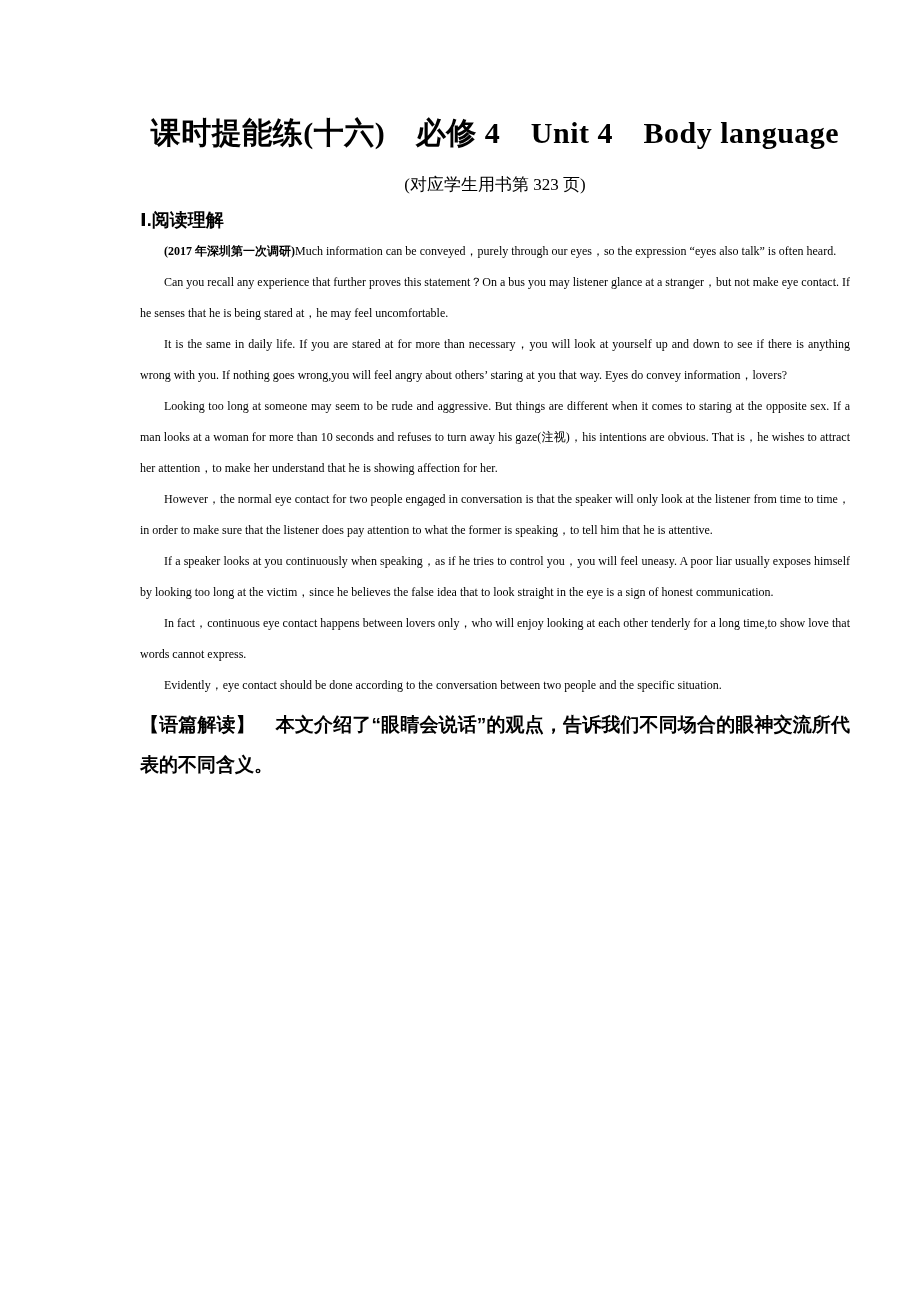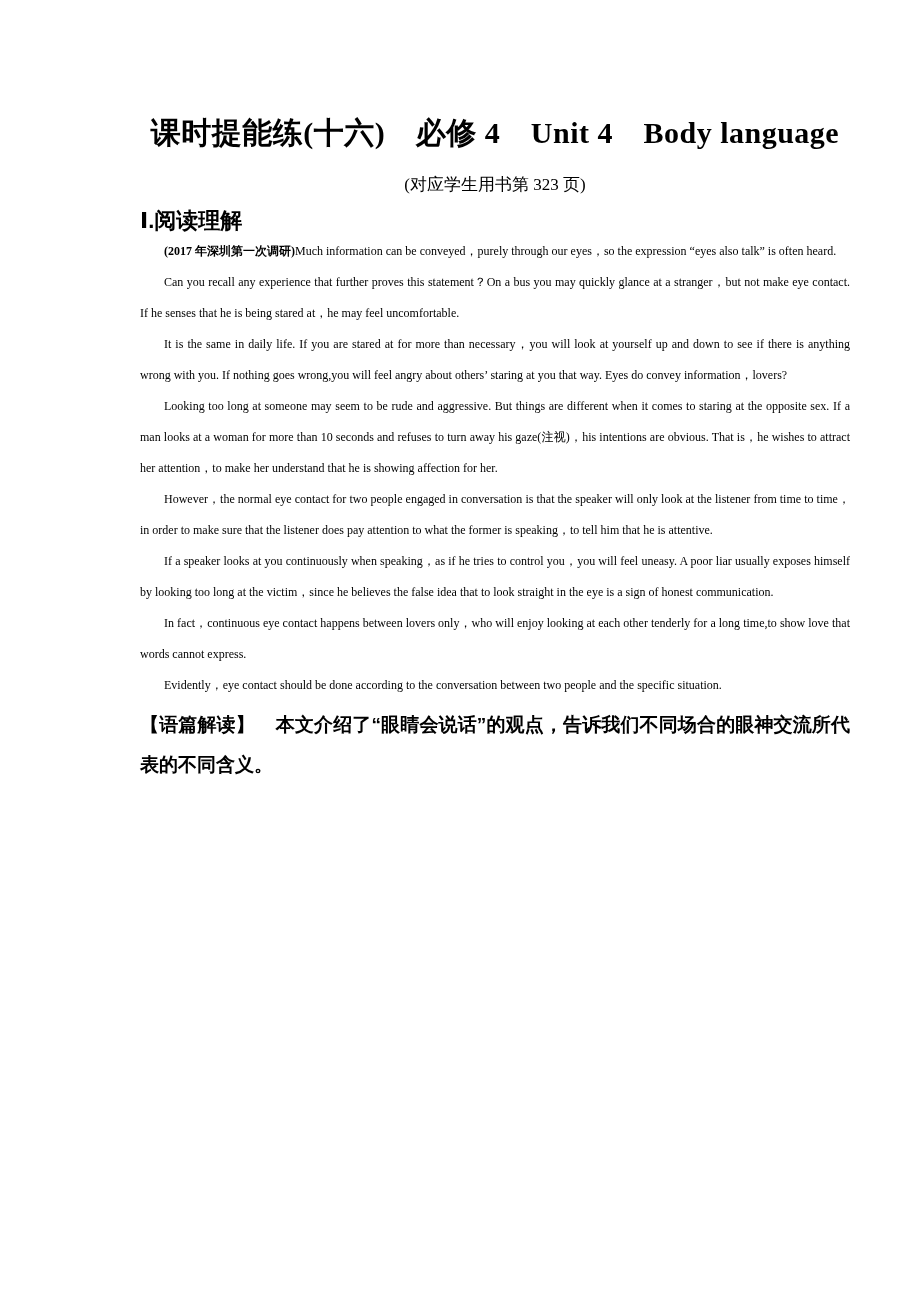--- a/index.html
+++ b/index.html
@@ -25,21 +25,21 @@
   }
   .doc-subtitle {
     font-size: 17px;
     line-height: 24px;
     text-align: center;
     margin-top: 14px;
     margin-bottom: 8px;
     font-weight: normal;
   }
   .section-heading {
-    font-size: 22px;
+    font-size: 18px;
     line-height: 31px;
     font-weight: bold;
     font-family: "Liberation Sans", "DejaVu Sans", sans-serif;
   }
   .para {
     font-size: 12px;
     line-height: 31px;
     text-align: justify;
     text-indent: 2em;
   }
@@ -64,21 +64,21 @@
 <div class="page">
 
   <h1 class="doc-title">课时提能练(十六)　必修 4　Unit 4　Body language</h1>
 
   <div class="doc-subtitle">(对应学生用书第 323 页)</div>
 
   <div class="section-heading">Ⅰ.阅读理解</div>
 
   <p class="para"><span class="source-tag">(2017 年深圳第一次调研)</span><span>Much information can be conveyed，purely through our eyes，so the expression “eyes also talk” is often heard.</span></p>
 
-  <p class="para">Can you recall any experience that further proves this statement？On a bus you may quickly glance at a stranger，but not make eye contact. If he senses that he is being stared at，he may feel uncomfortable.</p>
+  <p class="para">Can you recall any experience that further proves this statement？On a bus you may listener glance at a stranger，but not make eye contact. If he senses that he is being stared at，he may feel uncomfortable.</p>
 
   <p class="para">It is the same in daily life. If you are stared at for more than necessary，you will look at yourself up and down to see if there is anything wrong with you. If nothing goes wrong,you will feel angry about others’ staring at you that way. Eyes do convey information，lovers?</p>
 
   <p class="para">Looking too long at someone may seem to be rude and aggressive. But things are different when it comes to staring at the opposite sex. If a man looks at a woman for more than 10 seconds and refuses to turn away his gaze(注视)，his intentions are obvious. That is，he wishes to attract her attention，to make her understand that he is showing affection for her.</p>
 
   <p class="para">However，the normal eye contact for two people engaged in conversation is that the speaker will only look at the listener from time to time，in order to make sure that the listener does pay attention to what the former is speaking，to tell him that he is attentive.</p>
 
   <p class="para">If a speaker looks at you continuously when speaking，as if he tries to control you，you will feel uneasy. A poor liar usually exposes himself by looking too long at the victim，since he believes the false idea that to look straight in the eye is a sign of honest communication.</p>
 
   <p class="para">In fact，continuous eye contact happens between lovers only，who will enjoy looking at each other tenderly for a long time,to show love that words cannot express.</p>

